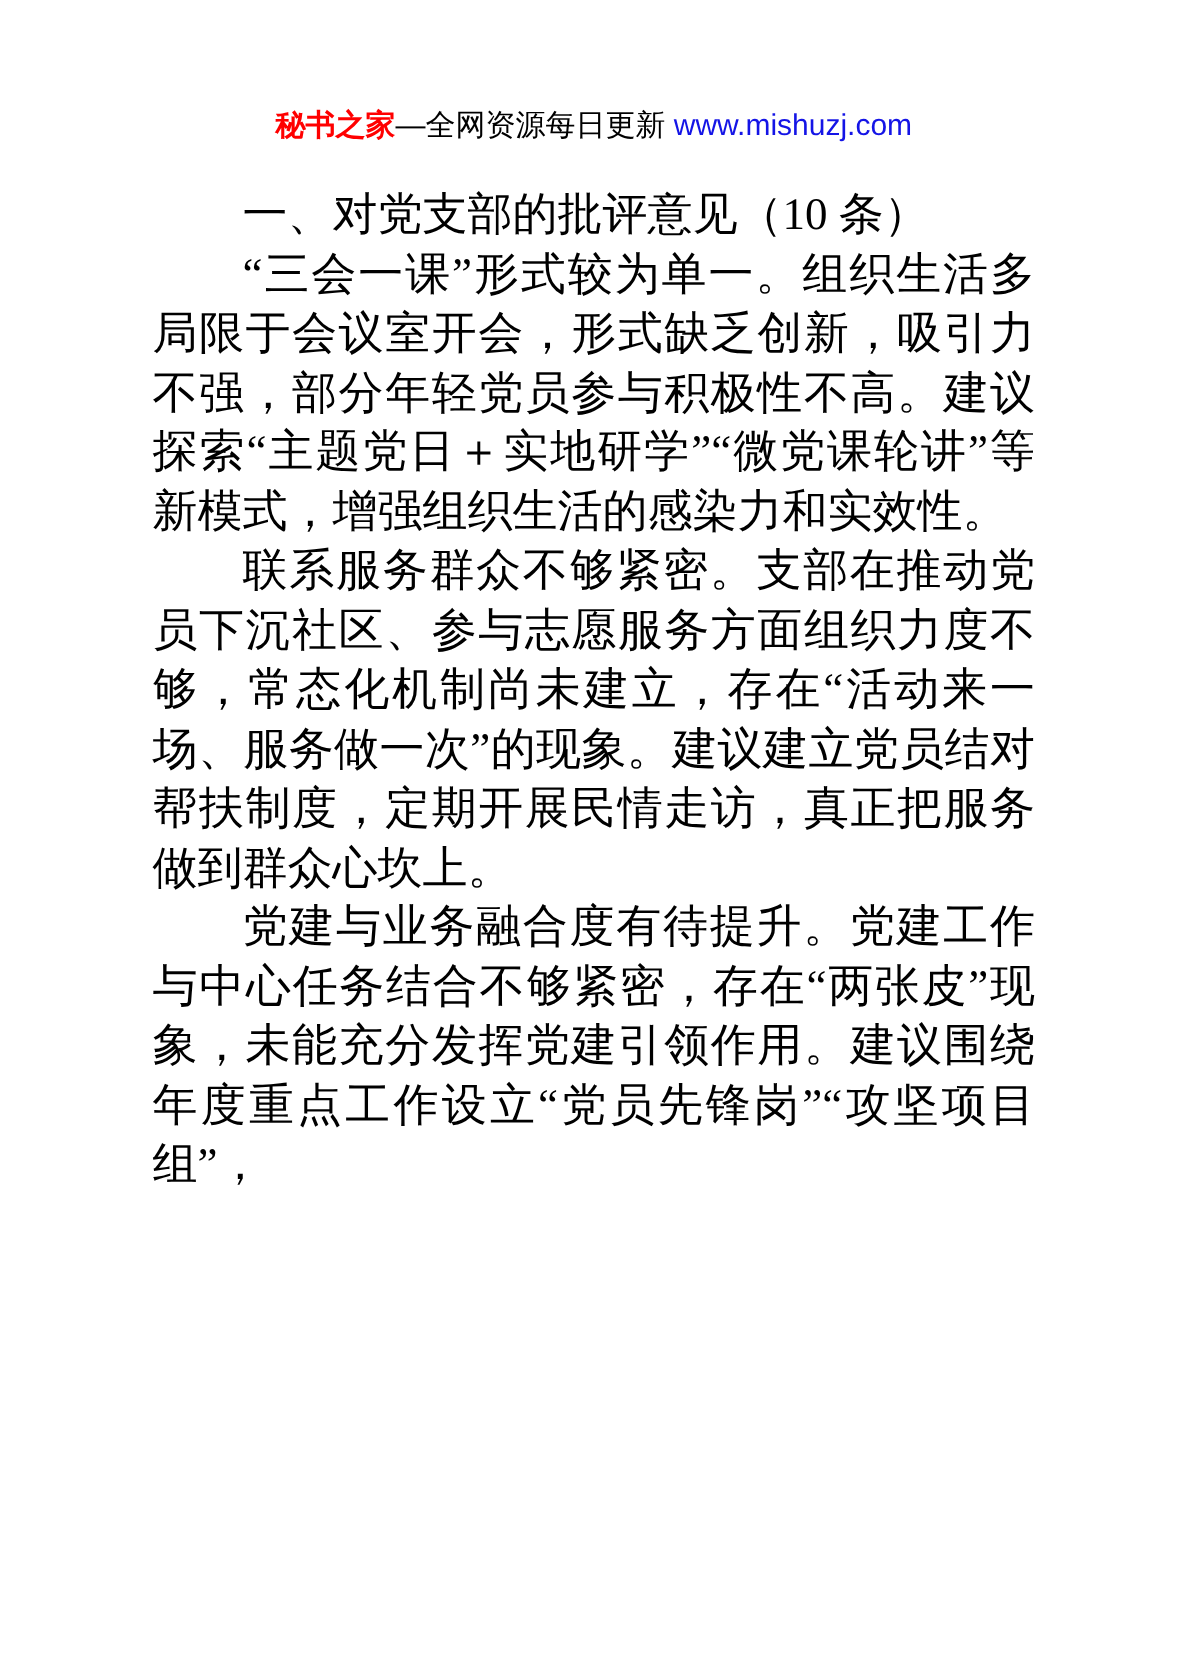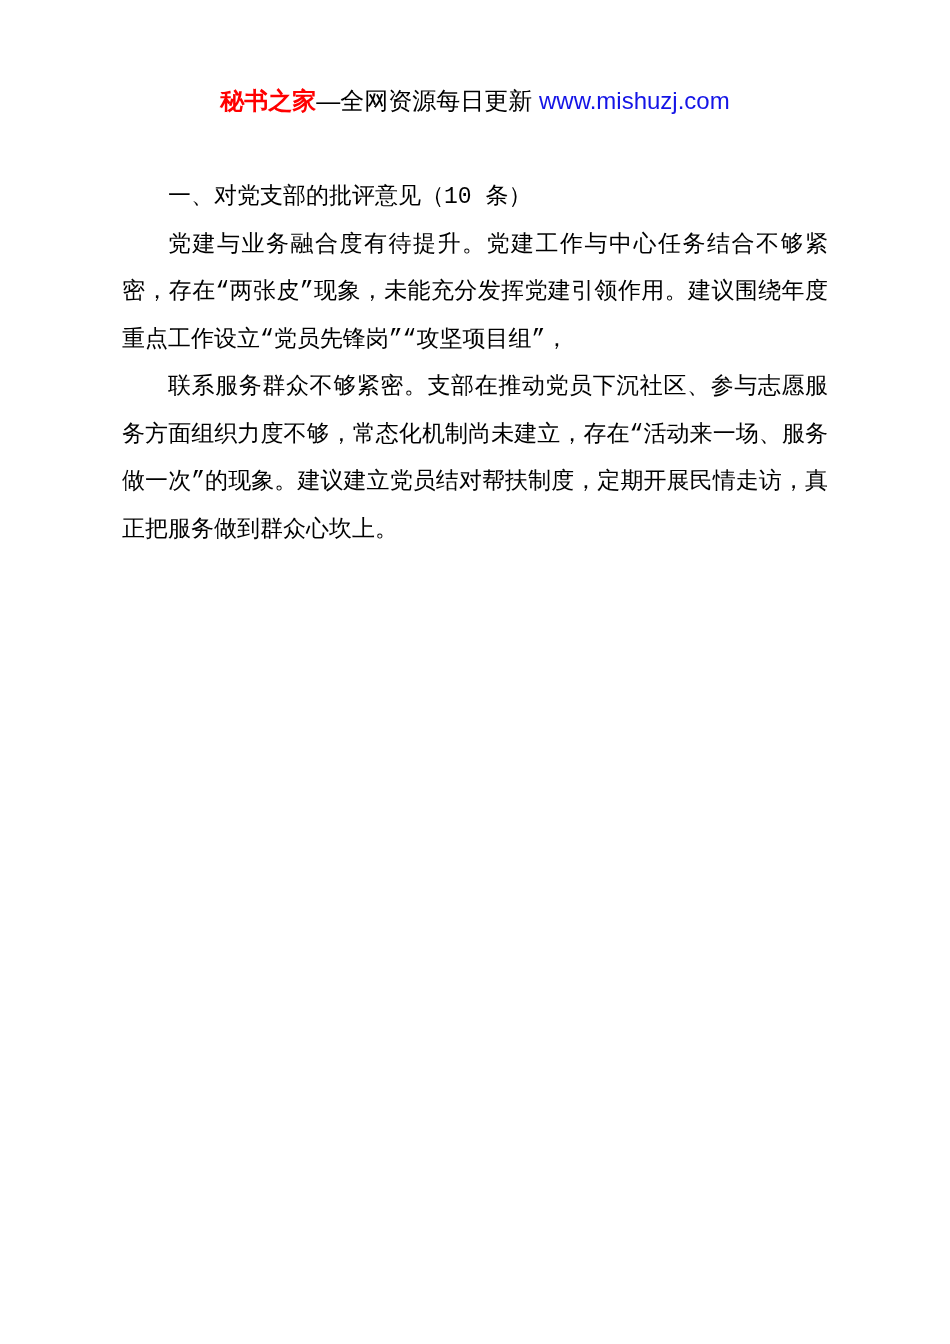--- a/index.html
+++ b/index.html
@@ -42,25 +42,25 @@
     margin: 54px 0 0 0;
     padding: 0;
     text-align: center;
     font-size: 38px;
     line-height: 57px;
     font-weight: 700;
     letter-spacing: 1px;
     font-family: "Liberation Serif", serif;
   }
   .doc-body {
-    margin-top: 56px;
-    font-size: 23px;
+    margin-top: 30px;
+    font-size: 36px;
     line-height: 47.5px;
     text-align: justify;
-    font-family: Liberation Mono, monospace;
+    font-family: Liberation Serif, serif;
   }
   .doc-body p {
     margin: 0;
     padding: 0;
     text-indent: 2em;
   }
   .section-heading {
     font-weight: 400;
   }
 </style>
@@ -69,17 +69,18 @@
 
 <div class="page">
 
   <div class="doc-header">
     <span class="brand">秘书之家</span><span class="tagline">—全网资源每日更新 </span><span class="url">www.mishuzj.com</span>
   </div>
 
 
   <div class="doc-body">
     <p class="section-heading">一、对党支部的批评意见（10 条）</p>
+    <p class="para">“三会一课”形式较为单一。组织生活多局限于会议室开会，形式缺乏创新，吸引力不强，部分年轻党员参与积极性不高。建议探索“主题党日＋实地研学”“微党课轮讲”等新模式，增强组织生活的感染力和实效性。</p>
+    <p class="para">联系服务群众不够紧密。支部在推动党员下沉社区、参与志愿服务方面组织力度不够，常态化机制尚未建立，存在“活动来一场、服务做一次”的现象。建议建立党员结对帮扶制度，定期开展民情走访，真正把服务做到群众心坎上。</p>
     <p class="para">党建与业务融合度有待提升。党建工作与中心任务结合不够紧密，存在“两张皮”现象，未能充分发挥党建引领作用。建议围绕年度重点工作设立“党员先锋岗”“攻坚项目组”，</p>
-    <p class="para">联系服务群众不够紧密。支部在推动党员下沉社区、参与志愿服务方面组织力度不够，常态化机制尚未建立，存在“活动来一场、服务做一次”的现象。建议建立党员结对帮扶制度，定期开展民情走访，真正把服务做到群众心坎上。</p>
   </div>
 
 </div>
 
 </body></html>

